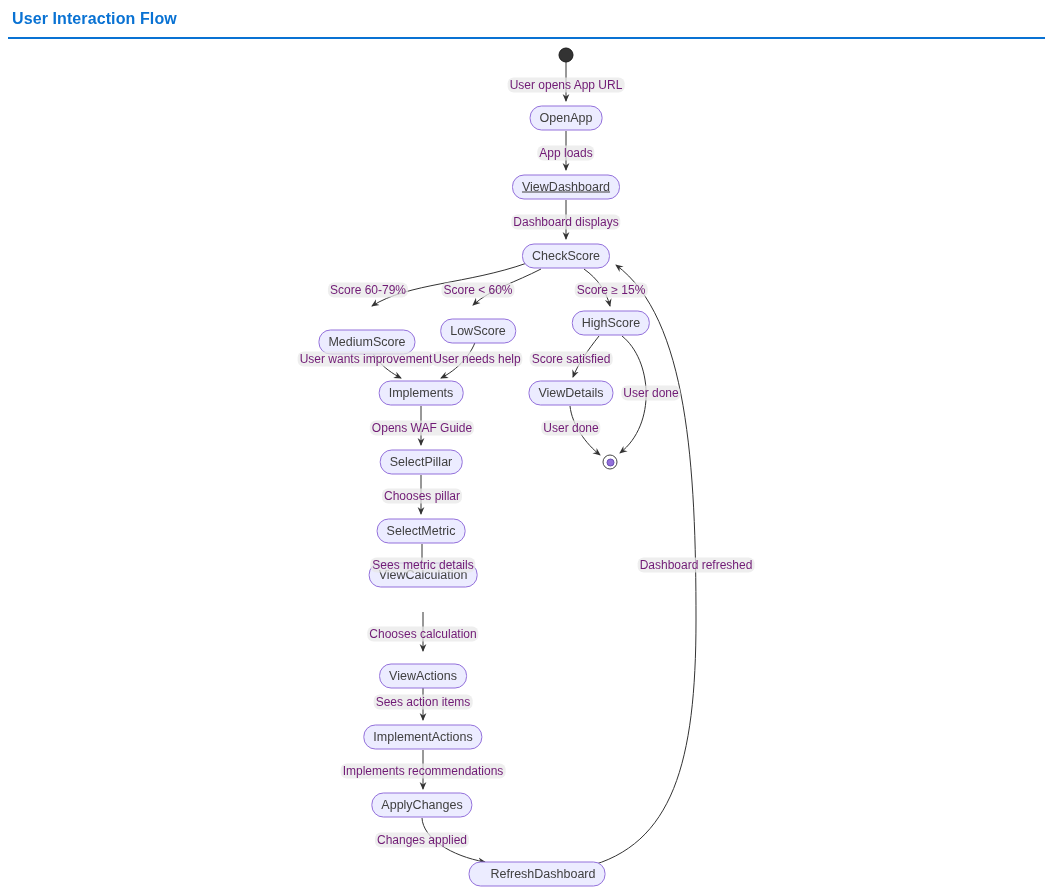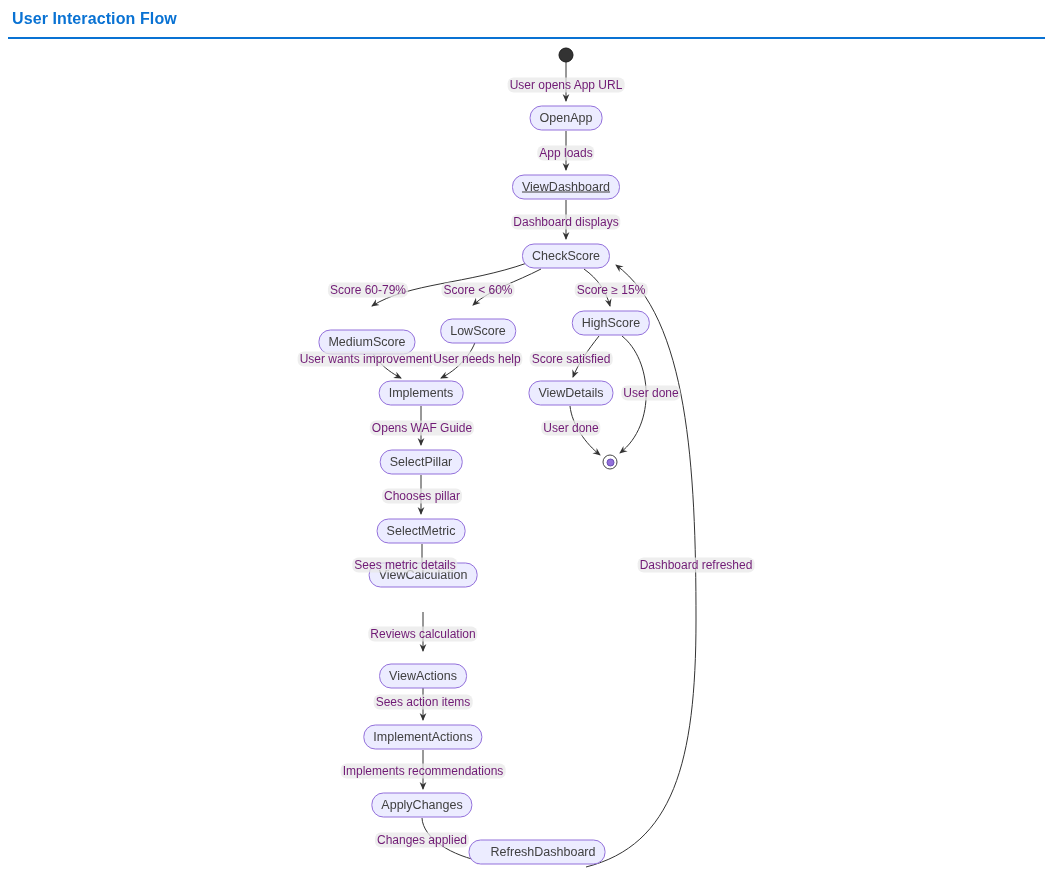--- a/index.html
+++ b/index.html
@@ -87,39 +87,39 @@
   <div class="node" style="left:478px;top:323px;margin-top:8px;">LowScore</div>
   <div class="node" style="left:611px;top:323px;">HighScore</div>
   <div class="node" style="left:421px;top:393px;">Implements</div>
   <div class="node" style="left:571px;top:393px;">ViewDetails</div>
   <div class="node" style="left:421px;top:462px;">SelectPillar</div>
   <div class="node" style="left:421px;top:531px;">SelectMetric</div>
   <div class="node" style="left:423px;top:575px;">ViewCalculation</div>
   <div class="node" style="left:423px;top:668px;margin-top:8px;">ViewActions</div>
   <div class="node" style="left:423px;top:737px;">ImplementActions</div>
   <div class="node" style="left:422px;top:805px;">ApplyChanges</div>
-  <div class="node" style="left:537px;top:852px;padding-left:21px;">RefreshDashboard</div>
+  <div class="node" style="left:537px;top:874px;padding-left:21px;">RefreshDashboard</div>
 
   <div class="final-state" style="left:610px;top:462px;">
       <span class="dot"></span>
     </div>
 
   <div class="edge-label" style="left:566px;top:85px;">User opens App URL</div>
   <div class="edge-label" style="left:566px;top:153px;">App loads</div>
   <div class="edge-label" style="left:566px;top:222px;">Dashboard displays</div>
   <div class="edge-label" style="left:368px;top:290px;">Score 60-79%</div>
   <div class="edge-label" style="left:478px;top:290px;">Score &lt; 60%</div>
   <div class="edge-label" style="left:611px;top:290px;">Score ≥ 15%</div>
   <div class="edge-label" style="left:366px;top:359px;">User wants improvement</div>
   <div class="edge-label" style="left:477px;top:359px;">User needs help</div>
   <div class="edge-label" style="left:571px;top:359px;">Score satisfied</div>
   <div class="edge-label" style="left:651px;top:393px;">User done</div>
   <div class="edge-label" style="left:422px;top:428px;">Opens WAF Guide</div>
   <div class="edge-label" style="left:571px;top:428px;">User done</div>
   <div class="edge-label" style="left:422px;top:496px;">Chooses pillar</div>
-  <div class="edge-label" style="left:405px;top:565px;">Sees metric details</div>
+  <div class="edge-label" style="left:423px;top:565px;">Sees metric details</div>
   <div class="edge-label" style="left:696px;top:565px;">Dashboard refreshed</div>
-  <div class="edge-label" style="left:423px;top:634px;">Reviews calculation</div>
+  <div class="edge-label" style="left:423px;top:634px;">Chooses calculation</div>
   <div class="edge-label" style="left:423px;top:702px;">Sees action items</div>
   <div class="edge-label" style="left:423px;top:771px;">Implements recommendations</div>
   <div class="edge-label" style="left:422px;top:840px;">Changes applied</div>
 
 </div>
 
 </body></html>

